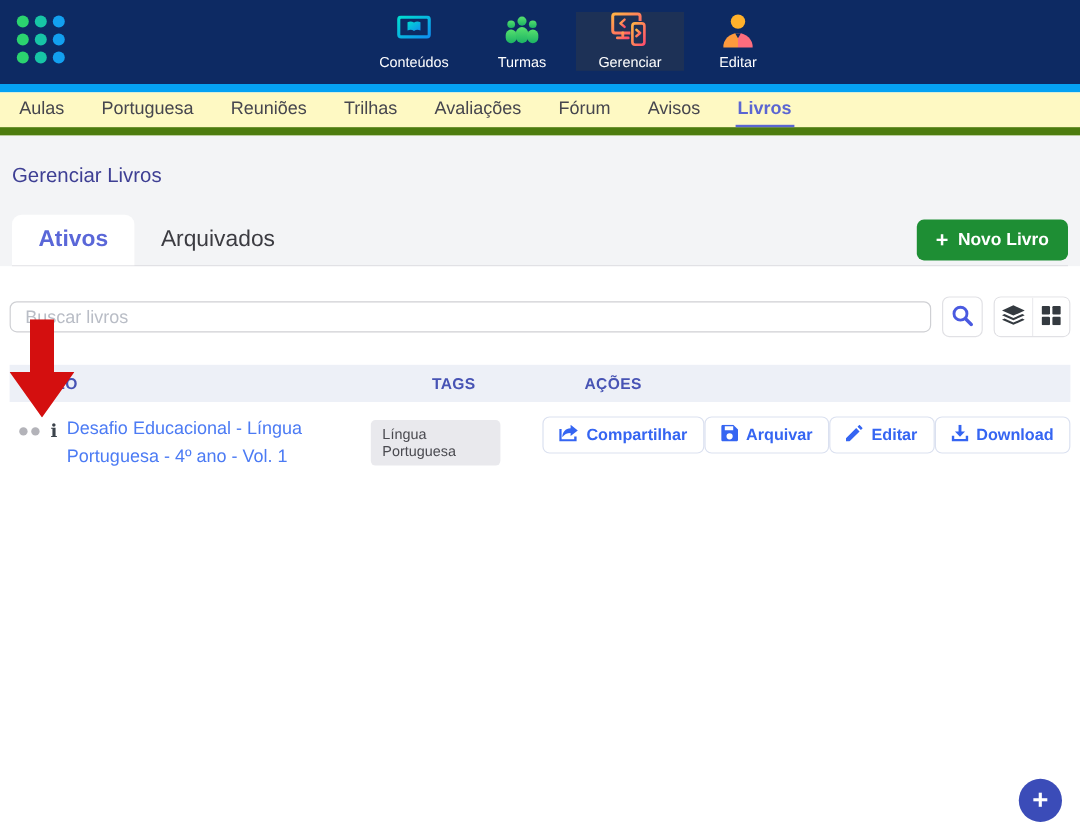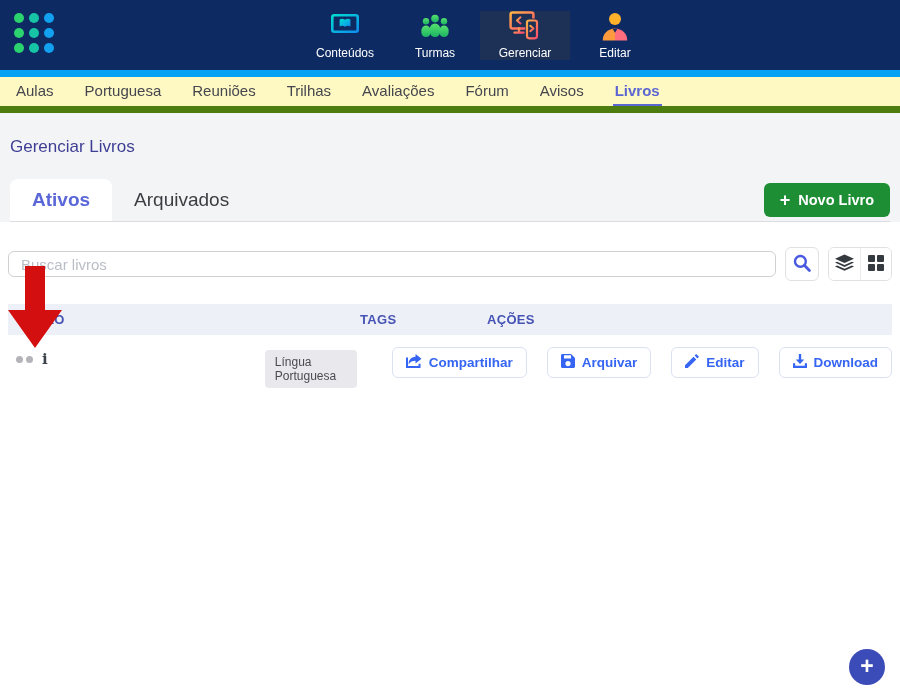--- a/index.html
+++ b/index.html
@@ -11,21 +11,21 @@
     background: #fff;
     font-family: "Liberation Sans", sans-serif;
   }
   
   .navbar { height: 70px; background: #0d2a63; display: flex; align-items: stretch; position: relative; }
   .logo { position: absolute; left: 14px; top: 13px; display: grid; grid-template-columns: repeat(3, 10px); grid-gap: 5px; cursor: pointer; }
   .logo span { width: 10px; height: 10px; border-radius: 50%; }
   .logo span:nth-child(3n+1) { background: #2bd36f; }
   .logo span:nth-child(3n+2) { background: #17c5a6; }
   .logo span:nth-child(3n+3) { background: #12a0f0; }
-  .nav-center { margin: 10px auto; display: flex; align-items: center; transform: translateX(30px); }
+  .nav-center { margin: 10px auto; display: flex; align-items: flex-start; transform: translateX(30px); }
   .nav-item { width: 90px; display: flex; flex-direction: column; align-items: center; justify-content: center; gap: 5px; color: #fff; font-size: 12px; cursor: pointer; }
   .nav-item.selected { background: #1d3156; }
   .nav-item .ic { height: 30px; display: flex; align-items: flex-end; justify-content: center; }
   
   .cyan-bar { height: 7px; background: #05a2f3; }
   
   .subnav { height: 36px; background: #fef9c3; border-bottom: 7px solid #4d7c0f; display: flex; align-items: stretch; padding-left: 14px; gap: 27px; font-size: 15px; color: #46464e; }
   .subnav-item { display: flex; align-items: center; border-bottom: 2px solid transparent; cursor: pointer; padding: 0 2px; }
   .subnav-item.active { color: #5b66d2; border-bottom-color: #5b66d2; font-weight: bold; }
   
@@ -52,21 +52,21 @@
   .th-tags  { width: 127px; }
   .th-actions { flex: 1; }
   .trow { display: flex; padding-top: 11px; align-items: flex-start; }
   .cell-title { width: 352px; display: flex; padding-left: 8px; }
   .drag-dots { display: flex; gap: 3px; margin-top: 10px; cursor: grab; }
   .drag-dots span { width: 7px; height: 7px; border-radius: 50%; background: #b3b3b9; }
   .info-i { margin: 4px 8px 0 9px; font-family: "DejaVu Serif", serif; font-weight: bold; font-size: 15px; color: #3c434b; cursor: pointer; }
   .book-link { color: #4c7bf4; font-size: 15px; line-height: 1.55; max-width: 298px; text-decoration: none; cursor: pointer; }
   .cell-tags { width: 127px; padding-top: 4px; }
   .tag-chip { display: inline-block; background: #e9e9ed; border-radius: 4px; padding: 5px 10px; font-size: 12px; color: #4a4a50; }
-  .cell-actions { flex: 1; display: flex; gap: 20px; padding-top: 1px; margin-left: 35px; }
+  .cell-actions { flex: 1; display: flex; gap: 0; padding-top: 1px; margin-left: 35px; }
   .action-btn { display: flex; align-items: center; gap: 7px; background: #fff; border: 1px solid #dbe1f0; border-radius: 6px; padding: 0 13px; height: 31px; color: #3565f2; font-size: 13.5px; font-weight: bold; cursor: pointer; font-family: inherit; }
   
   .red-arrow { position: absolute; left: 8px; top: 266px; z-index: 50; pointer-events: none; }
   .fab { position: absolute; left: 849px; top: 649px; width: 36px; height: 36px; border-radius: 50%; background: #3b4cb8; color: #fff; display: flex; align-items: center; justify-content: center; font-size: 23px; font-weight: bold; border: none; cursor: pointer; z-index: 40; line-height: 1; padding-bottom: 2px; }
 </style>
 </head>
 <body>
 
 <div class="app">
 
@@ -226,20 +226,21 @@
         <div class="th-actions">AÇÕES</div>
       </div>
 
       <div class="trow">
         <div class="cell-title">
           <span class="drag-dots">
               <span></span>
               <span></span>
             </span>
           <span class="info-i">i</span>
+          <a class="book-link">Desafio Educacional - Língua Portuguesa - 4º ano - Vol. 1</a>
         </div>
         <div class="cell-tags">
           <span class="tag-chip">Língua Portuguesa</span>
         </div>
         <div class="cell-actions">
           <button class="action-btn">
             <span>
               <svg width="16" height="14" viewBox="0 0 16 14" fill="#3565f2">
                 <path d="M9.5 0l6 4.7-6 4.7V6.8C6.4 6.8 4.2 7.9 2.6 10.4c0-4.5 2.6-7.3 6.9-7.6z"></path>
                 <path d="M0 3.5h2v8.5h10.5V9.8h2v4.2H0z"></path>

